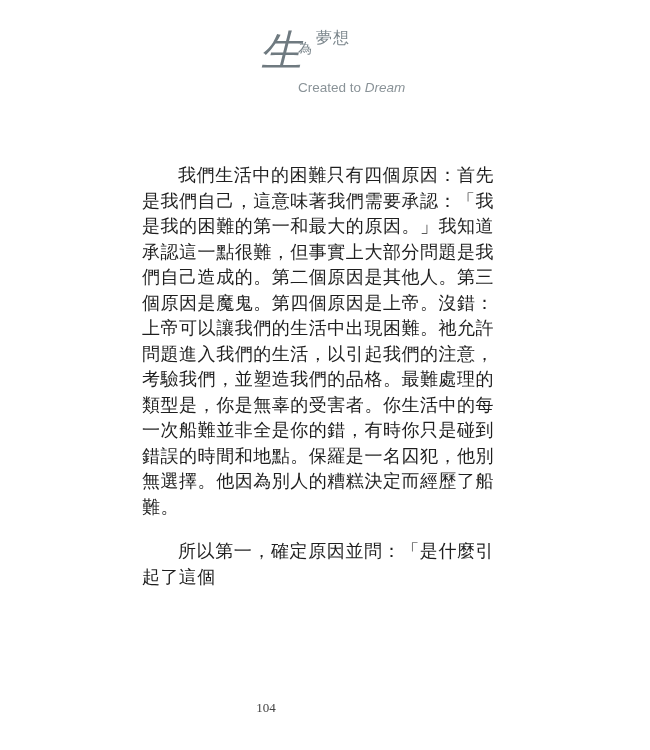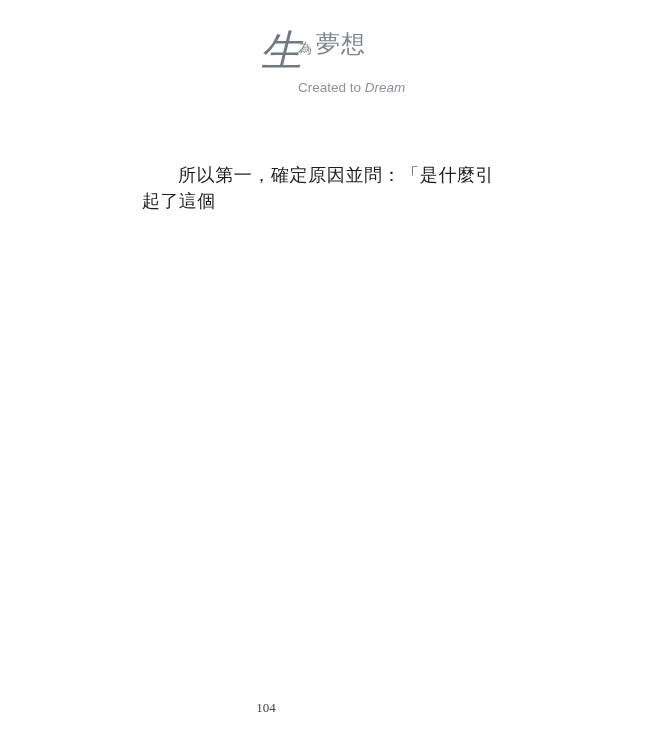--- a/index.html
+++ b/index.html
@@ -1,35 +1,36 @@
 <!DOCTYPE html>
 <html><head>
 <meta charset="utf-8">
 <style>
   html, body { margin: 0; padding: 0; background: #ffffff; }
   body { width: 650px; height: 750px; position: relative; overflow: hidden; }
   .header { position: absolute; left: 260px; top: 26px; width: 190px; height: 60px; }
   .logo-mark { position: absolute; left: 0; top: 0; font-family: "DejaVu Serif", serif; font-size: 42px; color: #6f7a80; font-style: italic; line-height: 50px; }
   .logo-wei { position: absolute; left: 38px; top: 14px; font-family: "DejaVu Serif", serif; font-size: 14px; color: #7a858b; }
-  .logo-title { position: absolute; left: 56px; top: 2px; font-family: "DejaVu Serif", serif; font-size: 24px; color: #7b868c; letter-spacing: 1px; }
+  .logo-title { position: absolute; left: 56px; top: 2px; font-family: "DejaVu Serif", serif; font-size: 16px; color: #7b868c; letter-spacing: 1px; }
   .logo-sub { position: absolute; left: 38px; top: 34px; font-family: "Liberation Sans", sans-serif; font-size: 13.5px; color: #8a9398; white-space: nowrap; margin-top: 20px; }
   .logo-sub b { font-style: italic; font-weight: normal; }
   .content { position: absolute; left: 142px; top: 162px; width: 352px; font-family: "DejaVu Sans", sans-serif; font-size: 18px; color: #1e1e1e; line-height: 25.5px; }
   .para { margin: 0 0 19px 0; text-indent: 36px; text-align: justify; letter-spacing: 0.4px; }
   .quote { font-family: "DejaVu Serif", serif; }
   sup { font-size: 10px; vertical-align: super; line-height: 0; margin: 0 2px; }
   .page-num { position: absolute; left: 0; width: 532px; top: 700px; text-align: center; font-family: "Liberation Serif", serif; font-size: 13px; color: #444; }
 </style>
 </head>
 <body>
 
 <div class="header">
   <span class="logo-mark">生</span>
   <span class="logo-wei">為</span>
   <span class="logo-title">夢想</span>
   <span class="logo-sub"><span>Created to </span><b>Dream</b></span>
 </div>
 
 <div class="content">
+  <p class="para">我們生活中的困難只有四個原因：首先是我們自己，這意味著我們需要承認：「我是我的困難的第一和最大的原因。」我知道承認這一點很難，但事實上大部分問題是我們自己造成的。第二個原因是其他人。第三個原因是魔鬼。第四個原因是上帝。沒錯：上帝可以讓我們的生活中出現困難。祂允許問題進入我們的生活，以引起我們的注意，考驗我們，並塑造我們的品格。最難處理的類型是，你是無辜的受害者。你生活中的每一次船難並非全是你的錯，有時你只是碰到錯誤的時間和地點。保羅是一名囚犯，他別無選擇。他因為別人的糟糕決定而經歷了船難。</p>
   <p class="para">所以第一，確定原因並問：「是什麼引起了這個</p>
 </div>
 
 <div class="page-num">104</div>
 
 </body></html>

